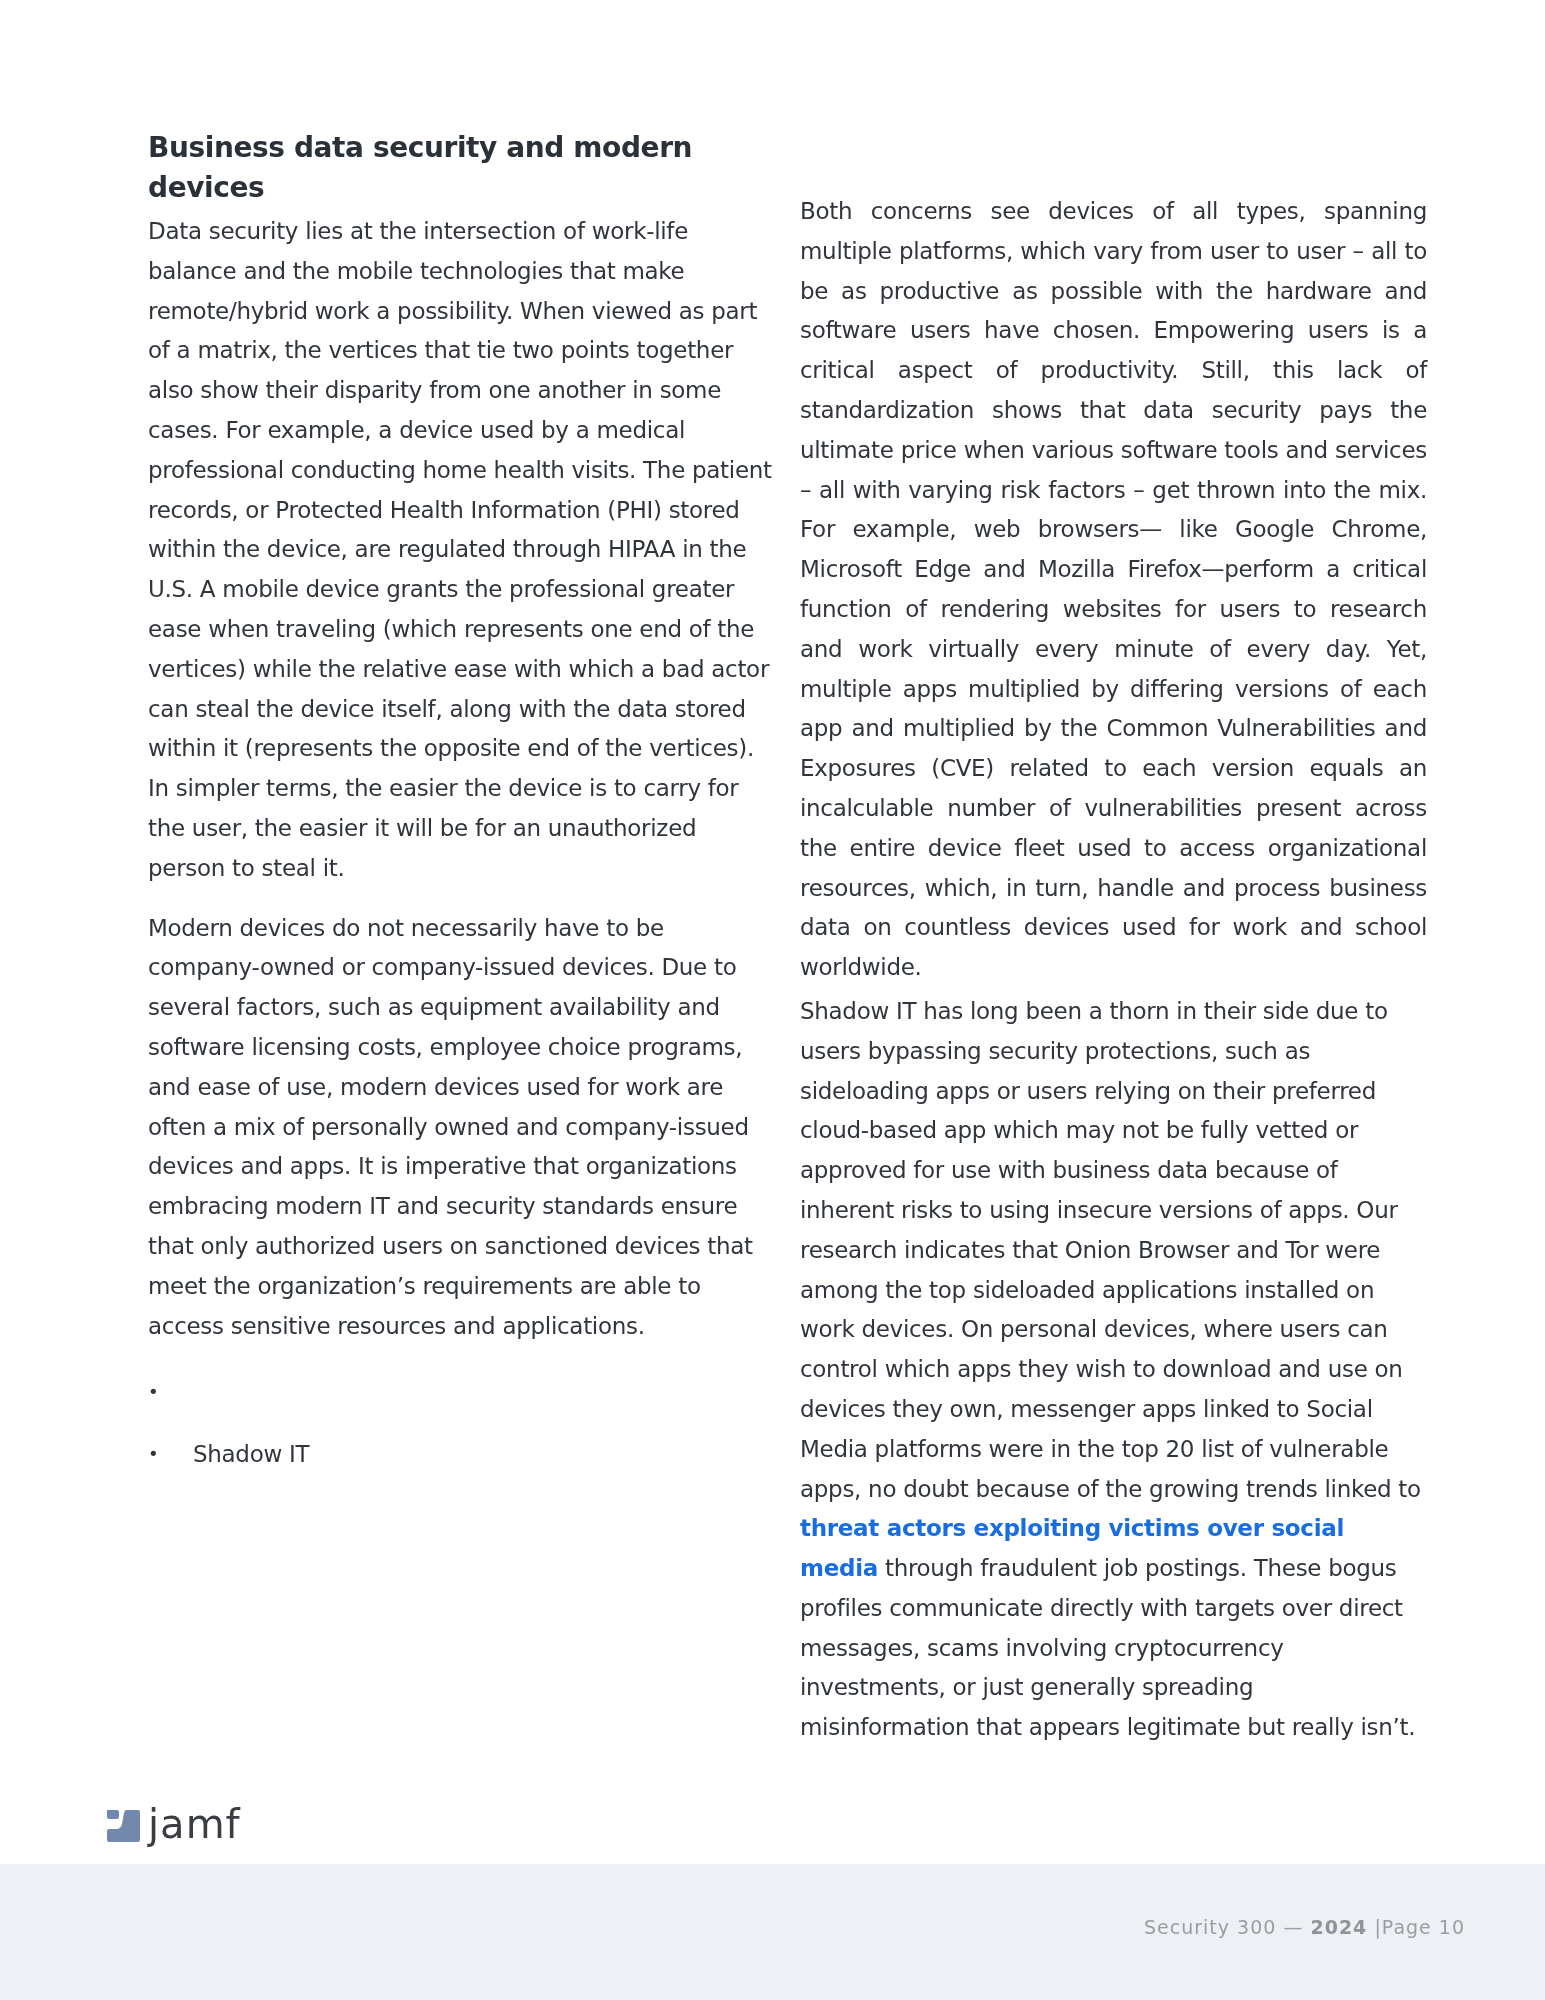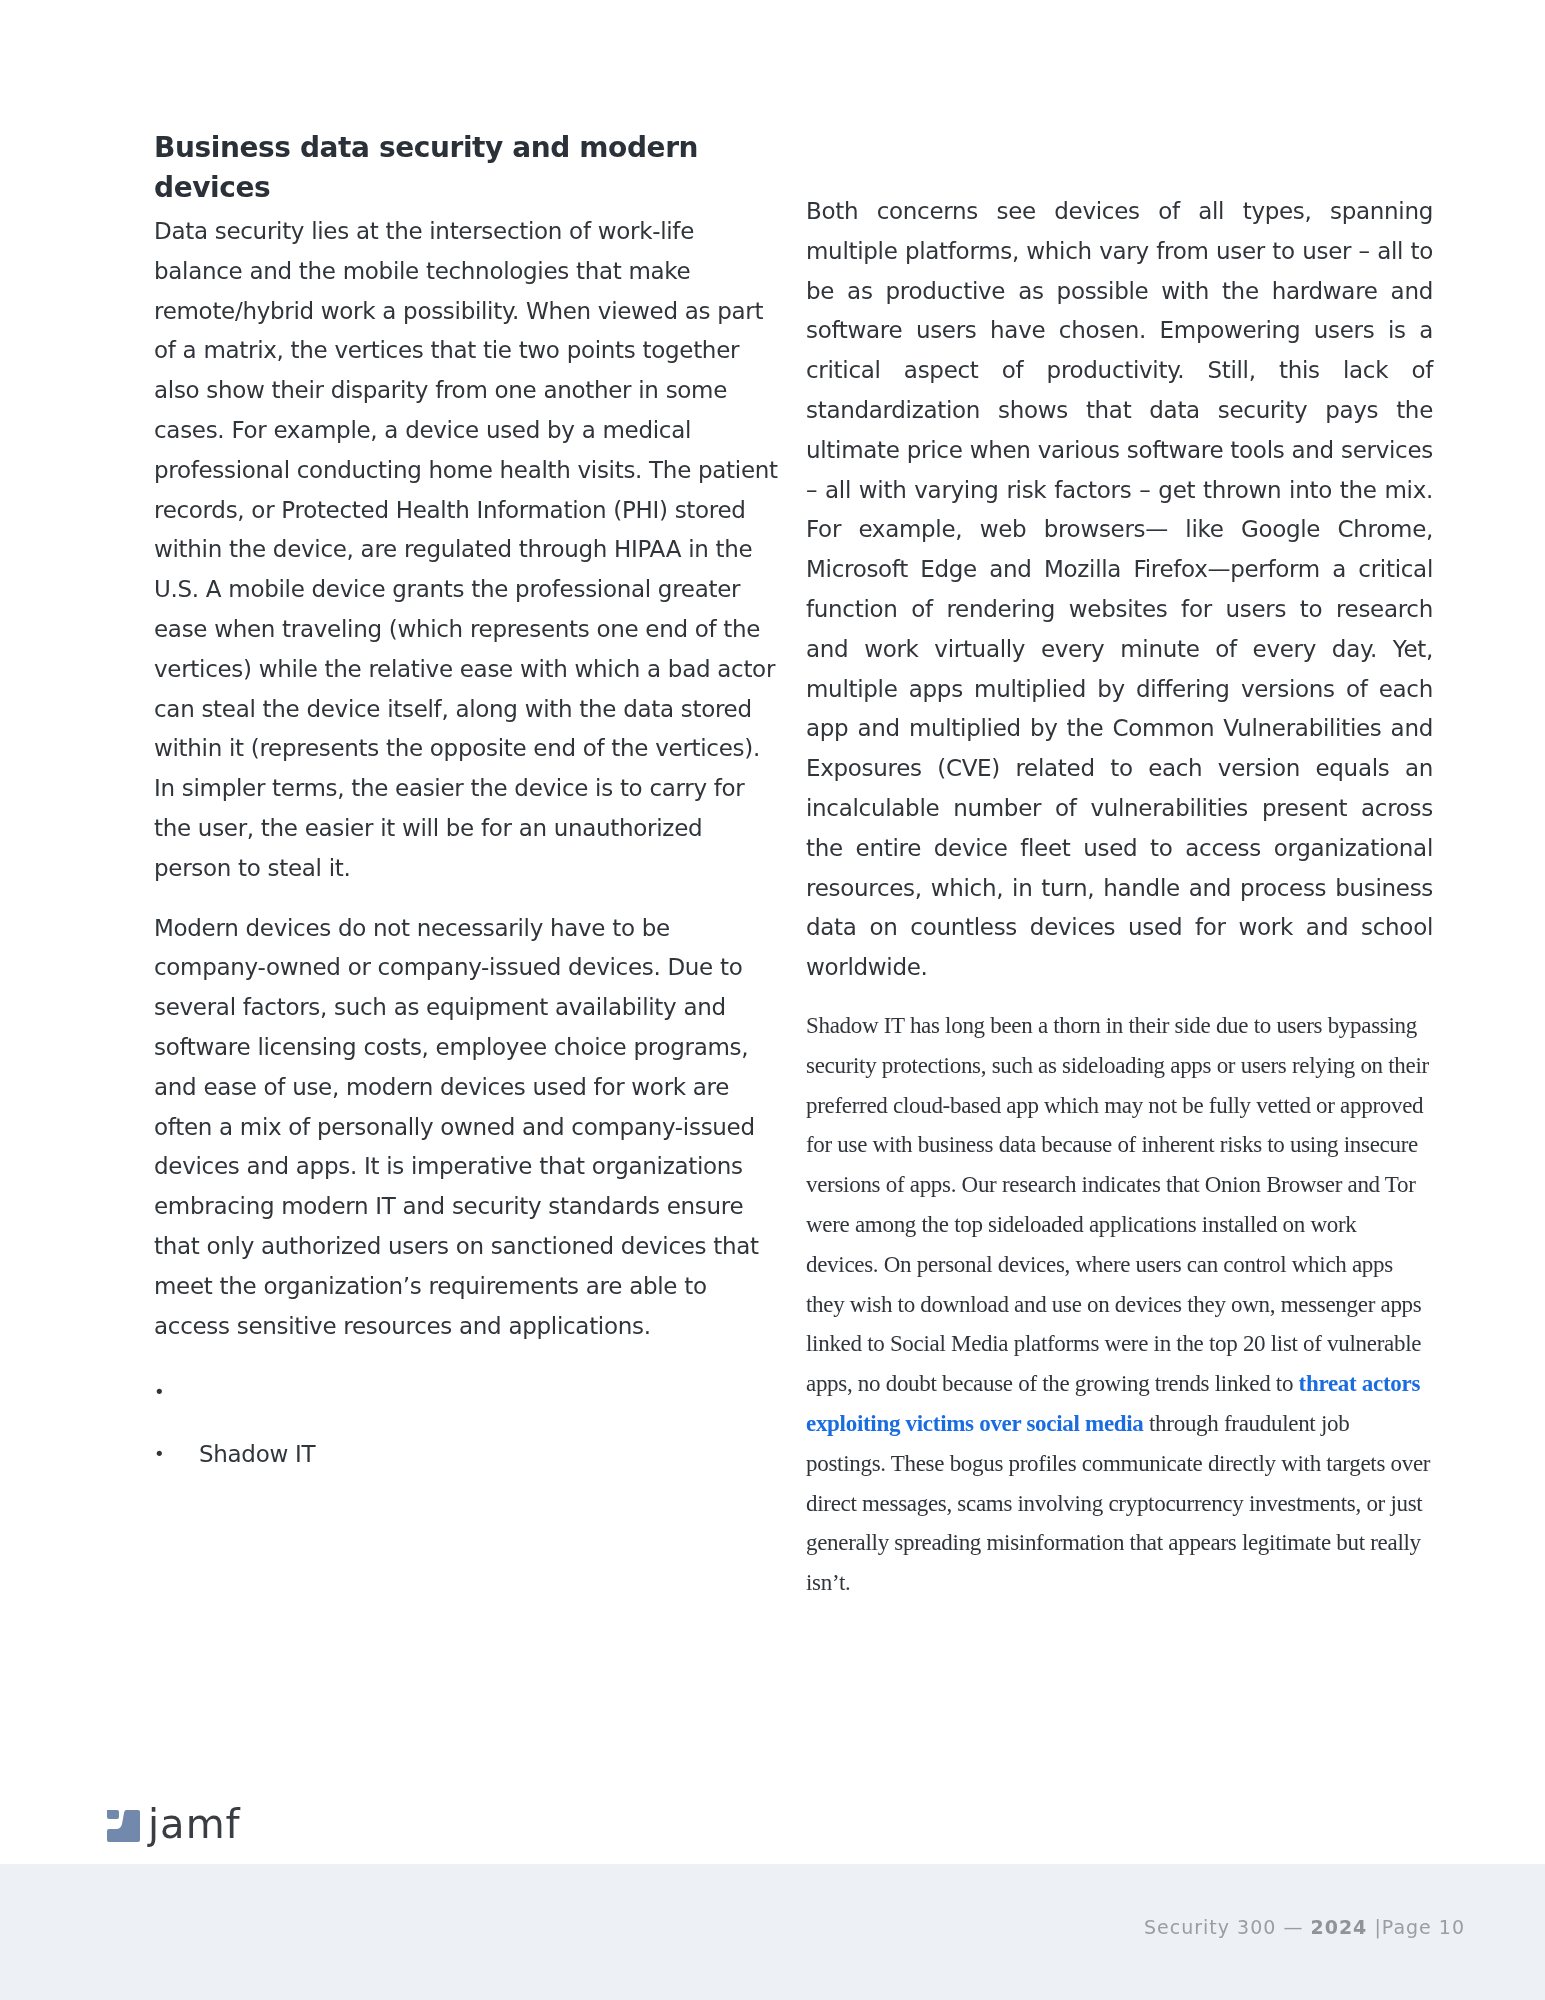--- a/index.html
+++ b/index.html
@@ -1,36 +1,36 @@
 <!DOCTYPE html>
 <html><head>
 <meta charset="utf-8">
 <style>
   html, body { margin: 0; padding: 0; }
   body {
     width: 1545px; height: 2000px; background: #ffffff; position: relative; overflow: hidden;
     font-family: "DejaVu Sans", sans-serif; color: #30353b;
   }
-  .page { position: absolute; left: 18px; top: 0; width: 1256px; height: 1864px; }
+  .page { position: absolute; left: 12px; top: 0; width: 1256px; height: 1864px; }
   .col-left { position: absolute; left: 136px; top: 128px; width: 630px; }
   .col-right { position: absolute; left: 788px; top: 192px; width: 627px; }
   h1.title {
     font-size: 28px; font-weight: bold; color: #2b3138; margin: 0 0 4px 0; line-height: 40px;
     letter-spacing: -0.4px;
   }
   p { margin: 0; font-size: 23px; line-height: 39.8px; letter-spacing: -0.3px; color: #30353b; }
   .left-p1 { width: 630px; }
   .subhead { font-size: 23px; font-weight: bold; line-height: 40px; margin-top: 82px; color: #2b3138; letter-spacing: -0.3px; }
   .left-p2 { margin-top: 20px; width: 620px; }
   .left-p3 { margin-top: 22px; width: 620px; }
   ul.bullets { list-style: none; margin: 26px 0 0 0; padding: 0; }
   ul.bullets li { display: flex; align-items: center; font-size: 23px; line-height: 40px; margin-bottom: 22px; letter-spacing: -0.3px; }
   ul.bullets .dot { width: 45px; font-size: 18px; }
   .justify { text-align: justify; text-align-last: left; }
-  .right-p2 { margin-top: 18px; font-family: Liberation Serif, serif; }
+  .right-p2 { margin-top: 4px; }
   a.link { color: #1a6de0; font-weight: bold; text-decoration: none; }
   .footer {
     position: absolute; left: 0; top: 1864px; width: 1545px; height: 136px; background: #edf0f4;
   }
   .logo { position: absolute; left: 106px; top: 1808px; display: flex; align-items: center; }
   .logo-mark { width: 34px; height: 34px; position: relative; margin-right: 8px; }
   .logo-text { font-size: 40px; color: #3a3d42; letter-spacing: 1px; font-family: "DejaVu Sans", sans-serif; line-height: 1; margin-top: -4px; }
   .footer-right { position: absolute; right: 80px; top: 1916px; font-size: 19px; color: #9a9da2; letter-spacing: 1px; font-family: "DejaVu Sans", sans-serif; }
   .footer-right b { font-weight: bold; color: #909398; }
 </style>

